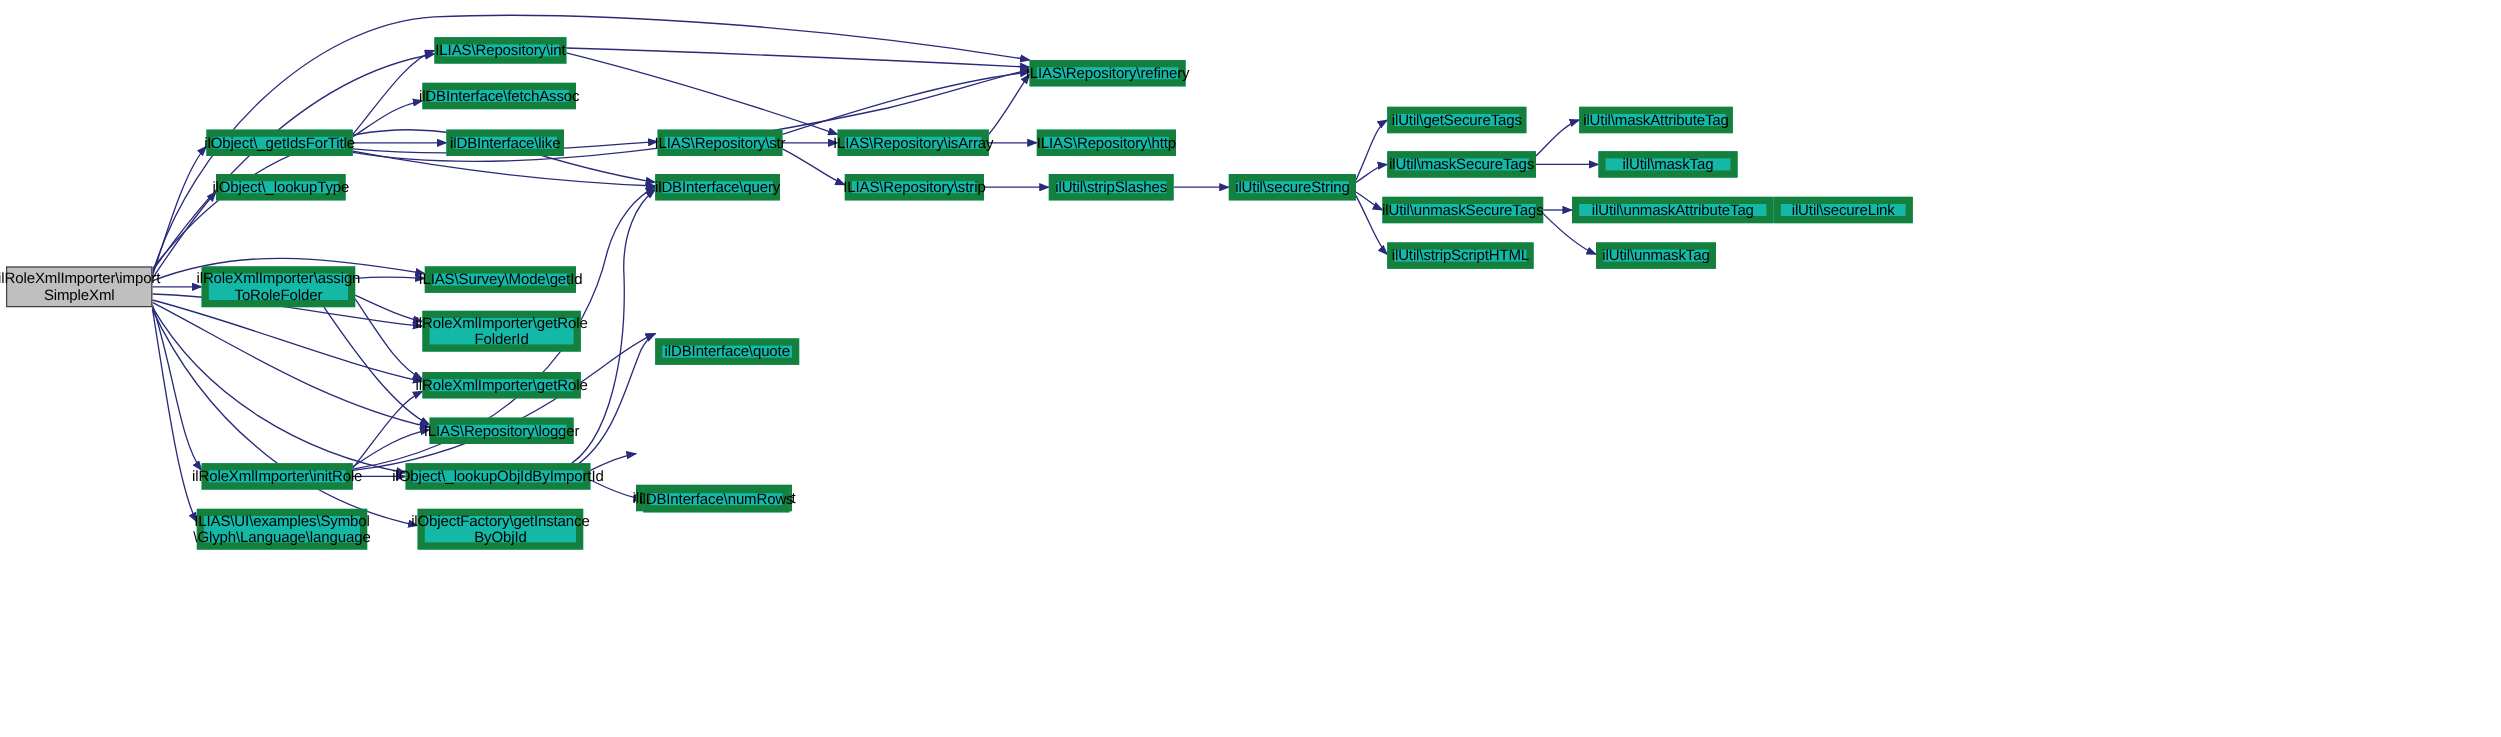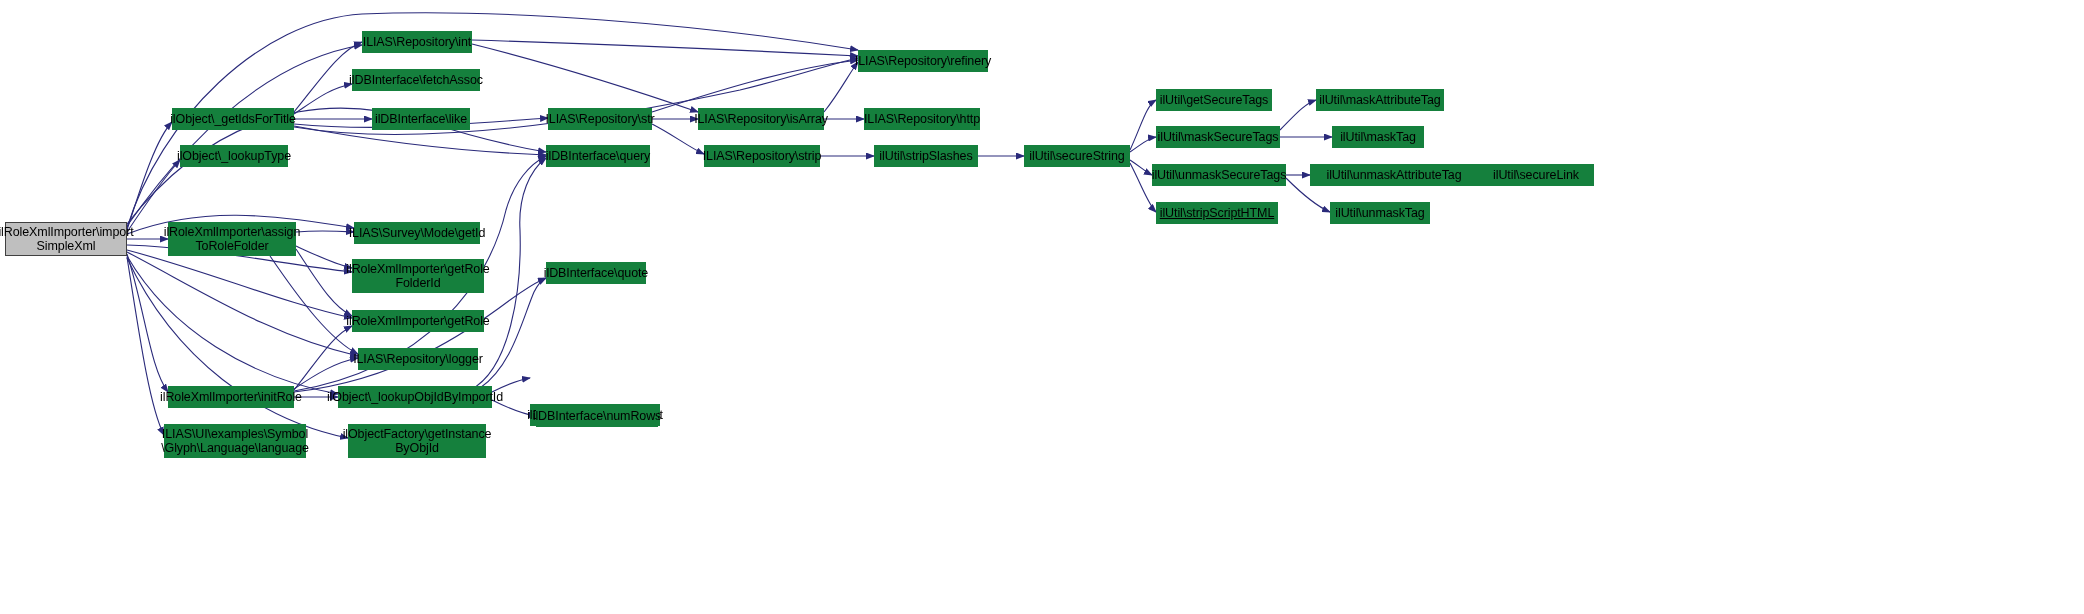--- a/index.html
+++ b/index.html
@@ -20,21 +20,21 @@
     left: 0;
     top: 0;
     width: 2084px;
     height: 614px;
     pointer-events: none;
   }
   .node {
     position: absolute;
     box-sizing: border-box;
     border: 6px solid #15803d;
-    background: #15803d;
+    background: #14b8a6;
     color: #000000;
     font-size: 12.5px;
     line-height: 14px;
     display: flex;
     align-items: center;
     justify-content: center;
     text-align: center;
     white-space: pre-line;
     letter-spacing: -0.1px;
     padding: 0 3px;
@@ -116,41 +116,41 @@
       <div class="node" style="left: 180px; top: 145px; width: 108px; height: 22px;">ilObject\_lookupType</div>
       <div class="node" style="left: 168px; top: 222px; width: 128px; height: 34px;">ilRoleXmlImporter\assign
 ToRoleFolder</div>
       <div class="node" style="left: 168px; top: 386px; width: 126px; height: 22px;">ilRoleXmlImporter\initRole</div>
       <div class="node" style="left: 164px; top: 424px; width: 142px; height: 34px;">ILIAS\UI\examples\Symbol
 \Glyph\Language\language</div>
       <div class="node" style="left: 362px; top: 31px; width: 110px; height: 22px;">ILIAS\Repository\int</div>
       <div class="node" style="left: 352px; top: 69px; width: 128px; height: 22px;">ilDBInterface\fetchAssoc</div>
       <div class="node" style="left: 372px; top: 108px; width: 98px; height: 22px; text-align: right;">ilDBInterface\like</div>
       <div class="node" style="left: 546px; top: 145px; width: 104px; height: 22px;">ilDBInterface\query</div>
-      <div class="node" style="left: 546px; top: 262px; width: 100px; height: 22px; text-align: center;">ilDBInterface\quote</div>
+      <div class="node" style="left: 546px; top: 282px; width: 120px; height: 22px; text-align: center;">ilDBInterface\quote</div>
       <div class="node" style="left: 354px; top: 222px; width: 126px; height: 22px;">ILIAS\Survey\Mode\getId</div>
       <div class="node" style="left: 352px; top: 259px; width: 132px; height: 34px;">ilRoleXmlImporter\getRole
 FolderId</div>
       <div class="node" style="left: 352px; top: 310px; width: 132px; height: 22px;">ilRoleXmlImporter\getRole</div>
       <div class="node" style="left: 358px; top: 348px; width: 120px; height: 22px;">ILIAS\Repository\logger</div>
       <div class="node" style="left: 338px; top: 386px; width: 154px; height: 22px;">ilObject\_lookupObjIdByImportId</div>
       <div class="node" style="left: 348px; top: 424px; width: 138px; height: 34px;">ilObjectFactory\getInstance
 ByObjId</div>
       <div class="node" style="left: 530px; top: 367px; width: 130px; height: 22px; margin-top: 37px;">ilDBInterface\fetchObject</div>
       <div class="node" style="left: 536px; top: 405px; width: 122px; height: 22px;">ilDBInterface\numRows</div>
       <div class="node" style="left: 548px; top: 108px; width: 104px; height: 22px;">ILIAS\Repository\str</div>
       <div class="node" style="left: 698px; top: 108px; width: 126px; height: 22px;">ILIAS\Repository\isArray</div>
       <div class="node" style="left: 704px; top: 145px; width: 116px; height: 22px;">ILIAS\Repository\strip</div>
       <div class="node" style="left: 858px; top: 50px; width: 130px; height: 22px;">ILIAS\Repository\refinery</div>
       <div class="node" style="left: 864px; top: 108px; width: 116px; height: 22px;">ILIAS\Repository\http</div>
       <div class="node" style="left: 874px; top: 145px; width: 104px; height: 22px;">ilUtil\stripSlashes</div>
       <div class="node" style="left: 1024px; top: 145px; width: 106px; height: 22px;">ilUtil\secureString</div>
       <div class="node" style="left: 1156px; top: 89px; width: 116px; height: 22px;">ilUtil\getSecureTags</div>
       <div class="node" style="left: 1156px; top: 126px; width: 124px; height: 22px;">ilUtil\maskSecureTags</div>
       <div class="node" style="left: 1152px; top: 164px; width: 134px; height: 22px;">ilUtil\unmaskSecureTags</div>
-      <div class="node" style="left: 1156px; top: 202px; width: 122px; height: 22px; text-decoration: underline;">ilUtil\stripScriptHTML</div>
+      <div class="node" style="left: 1156px; top: 202px; width: 122px; height: 22px;">ilUtil\stripScriptHTML</div>
       <div class="node" style="left: 1316px; top: 89px; width: 128px; height: 22px;">ilUtil\maskAttributeTag</div>
-      <div class="node" style="left: 1332px; top: 126px; width: 92px; height: 22px;">ilUtil\maskTag</div>
+      <div class="node" style="left: 1332px; top: 126px; width: 116px; height: 22px;">ilUtil\maskTag</div>
       <div class="node" style="left: 1310px; top: 164px; width: 168px; height: 22px;">ilUtil\unmaskAttributeTag</div>
       <div class="node" style="left: 1330px; top: 202px; width: 100px; height: 22px;">ilUtil\unmaskTag</div>
       <div class="node" style="left: 1478px; top: 164px; width: 116px; height: 22px;">ilUtil\secureLink</div>
     </div>
 </div>
 
 </body></html>

